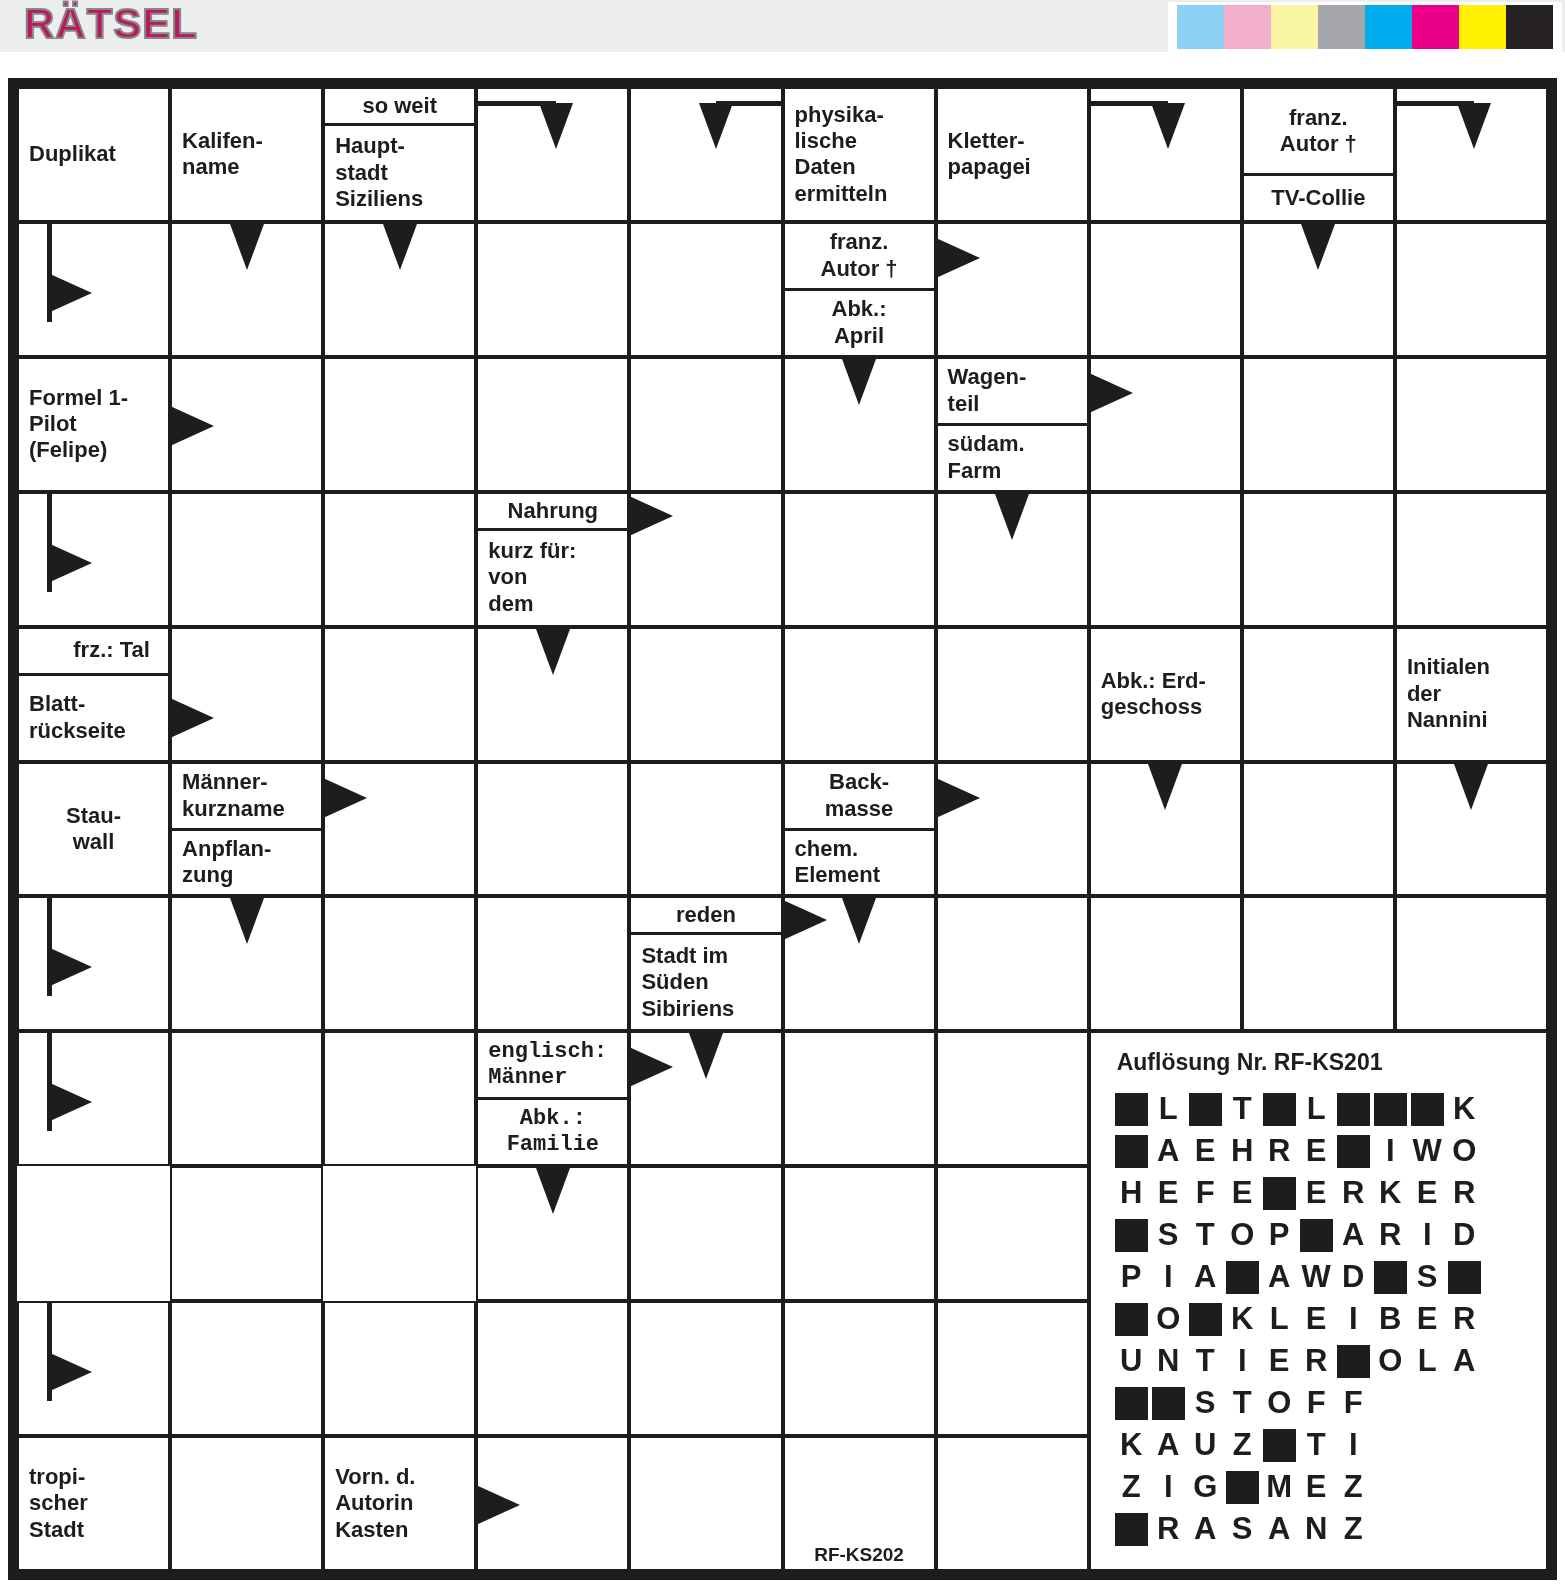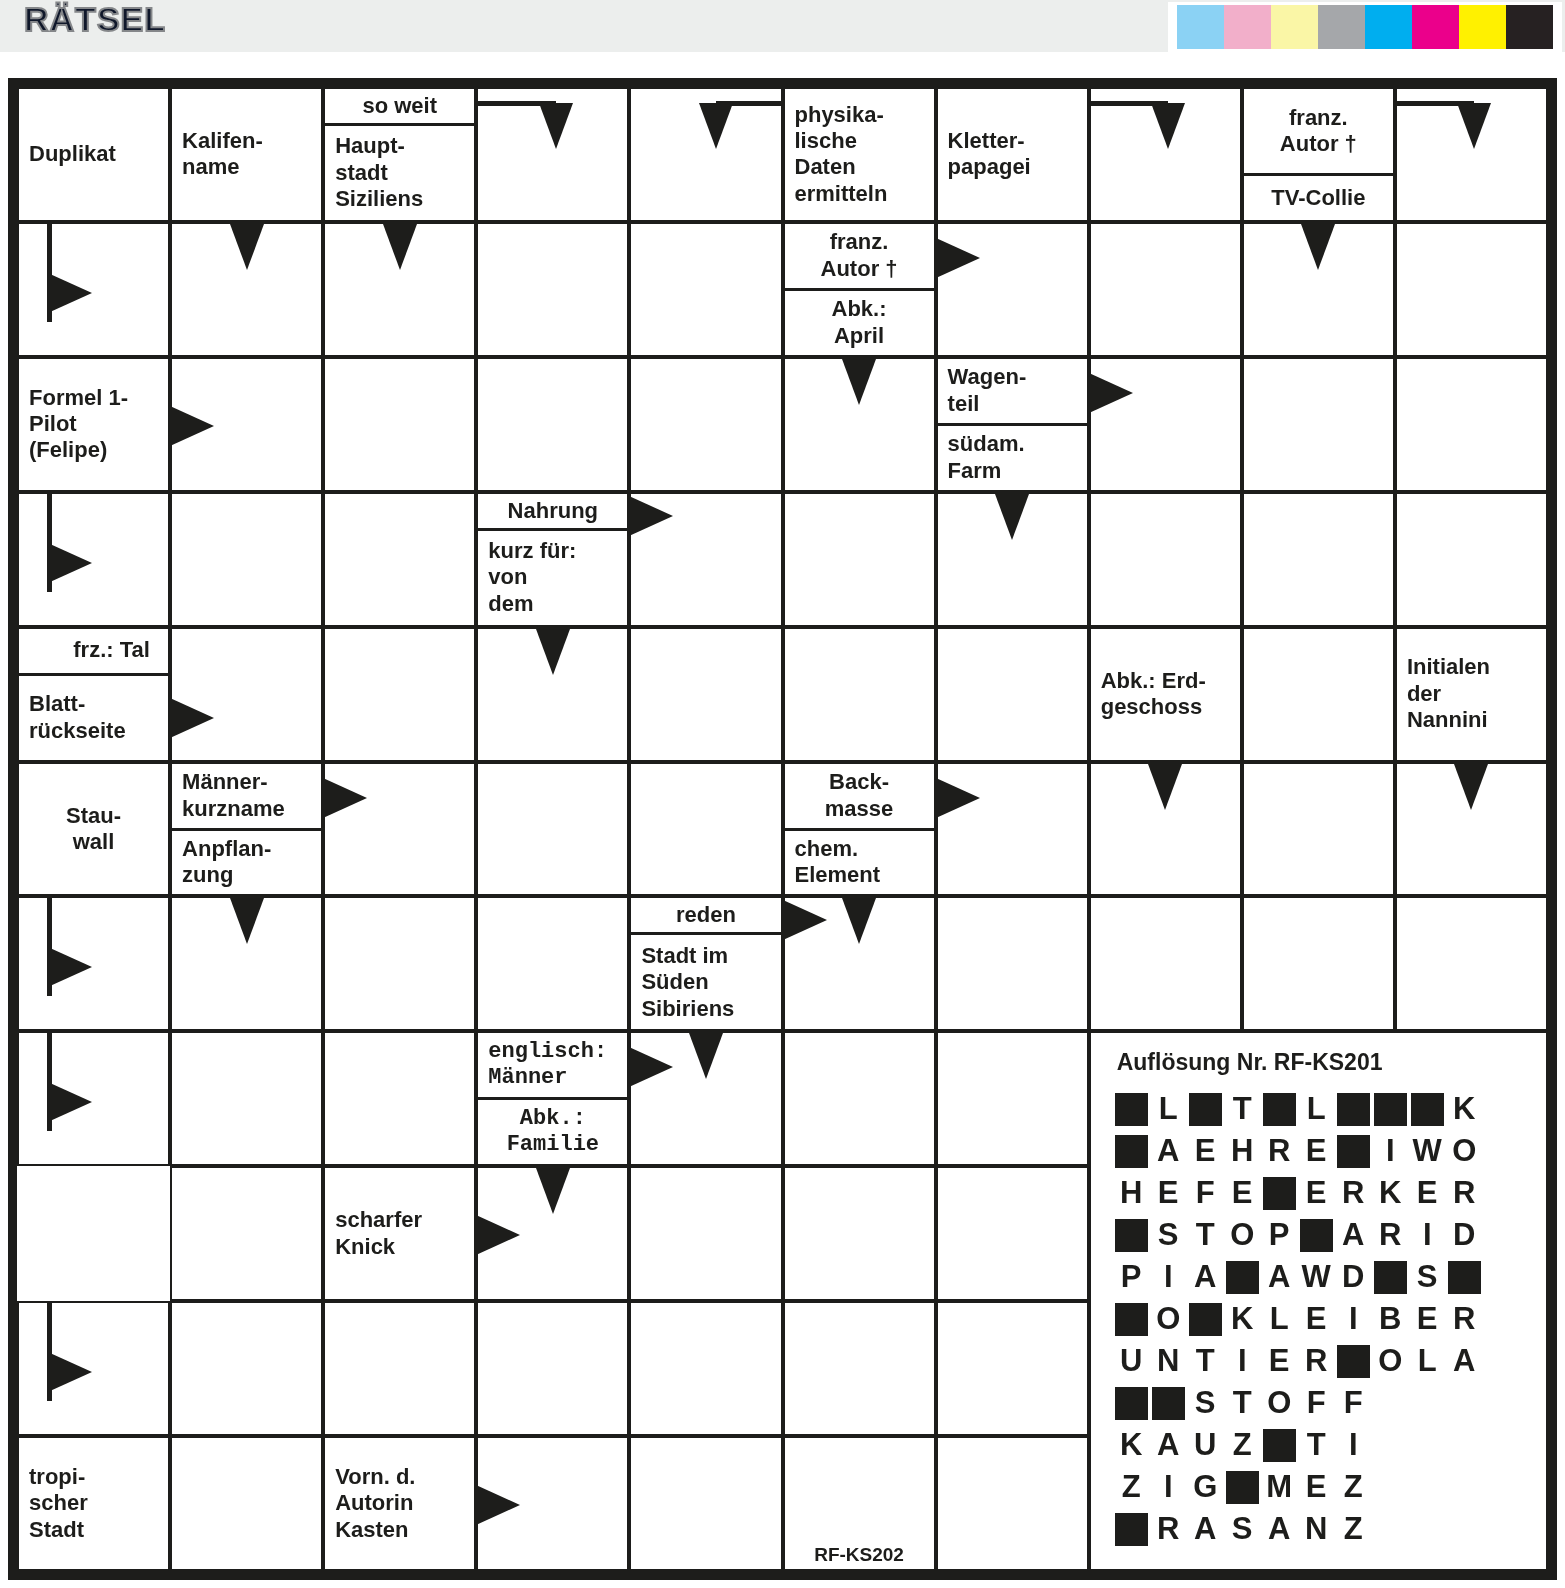--- a/index.html
+++ b/index.html
@@ -4,22 +4,22 @@
 <style>
   html,body{margin:0;padding:0;}
   body{
     width:1565px;height:1588px;position:relative;background:#ffffff;
     font-family:"Liberation Sans", sans-serif;color:#1d1d1b;
     -webkit-font-smoothing:antialiased;
   }
   
   .header{position:absolute;left:0;top:0;width:1565px;height:52px;background:#eceeed;}
   .page-title{
-    position:absolute;left:24px;top:0px;font-size:34px;font-weight:bold;
-    color:#0f172a;letter-spacing:1px;-webkit-text-stroke:2px #85878a;
+    position:absolute;left:24px;top:0px;font-size:42px;font-weight:bold;
+    color:#be185d;letter-spacing:1px;-webkit-text-stroke:2px #85878a;
   }
   .colorbar{
     position:absolute;left:1168px;top:2px;width:394px;height:50px;background:#ffffff;
     display:flex;align-items:center;justify-content:center;
   }
   .swatch{width:47px;height:44px;flex:0 0 auto;}
   
   #grid{
     position:absolute;left:8px;top:78px;width:1549px;height:1502px;
     box-sizing:border-box;border:9px solid #1d1d1b;background:#ffffff;
@@ -503,27 +503,20 @@
         <div>Familie</div>
       </div>
       <div class="a-right" style="top: 14px;"></div>
     </div>
     <div class="cell" style="grid-area: 8 / 5;">
       <div class="a-down center"></div>
     </div>
     <div class="cell" style="grid-area: 8 / 6;"></div>
     <div class="cell" style="grid-area: 8 / 7;"></div>
     <div class="cell" style="grid-area: 9 / 2;"></div>
-    <div class="cell" style="grid-area: 9 / 3;">
-      <div class="clue al" style="flex-grow: 2;">
-        <div>scharfer</div>
-        <div>Knick</div>
-      </div>
-      <div class="a-right" style="top: 47px;"></div>
-    </div>
     <div class="cell" style="grid-area: 9 / 4;">
       <div class="a-down center"></div>
     </div>
     <div class="cell" style="grid-area: 9 / 5;"></div>
     <div class="cell" style="grid-area: 9 / 6;"></div>
     <div class="cell" style="grid-area: 9 / 7;"></div>
     <div class="cell" style="grid-area: 10 / 1;">
       <div class="flag-bar"></div>
       <div class="flag-tri"></div>
     </div>

